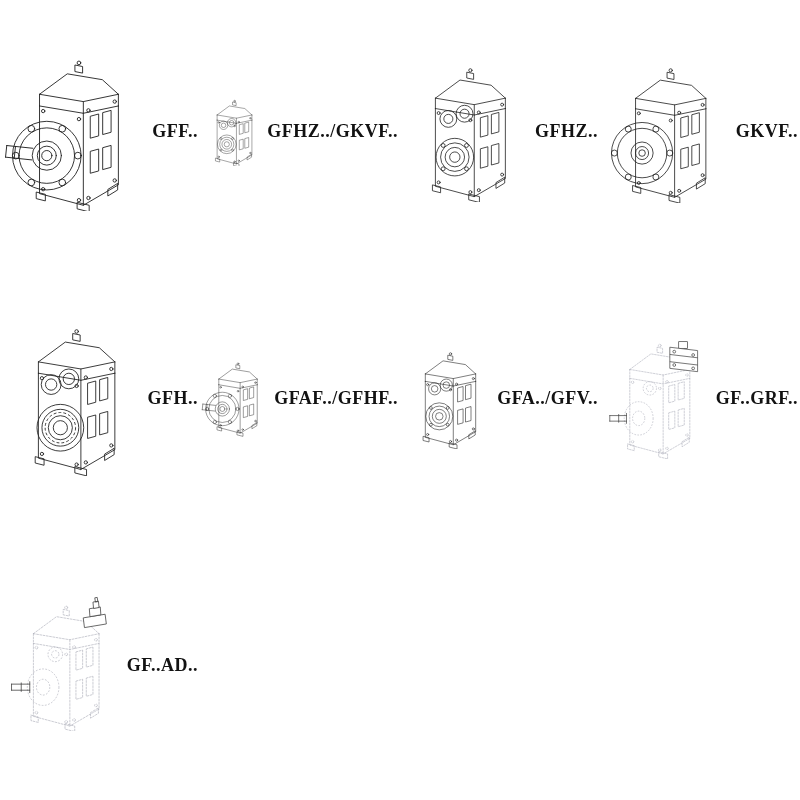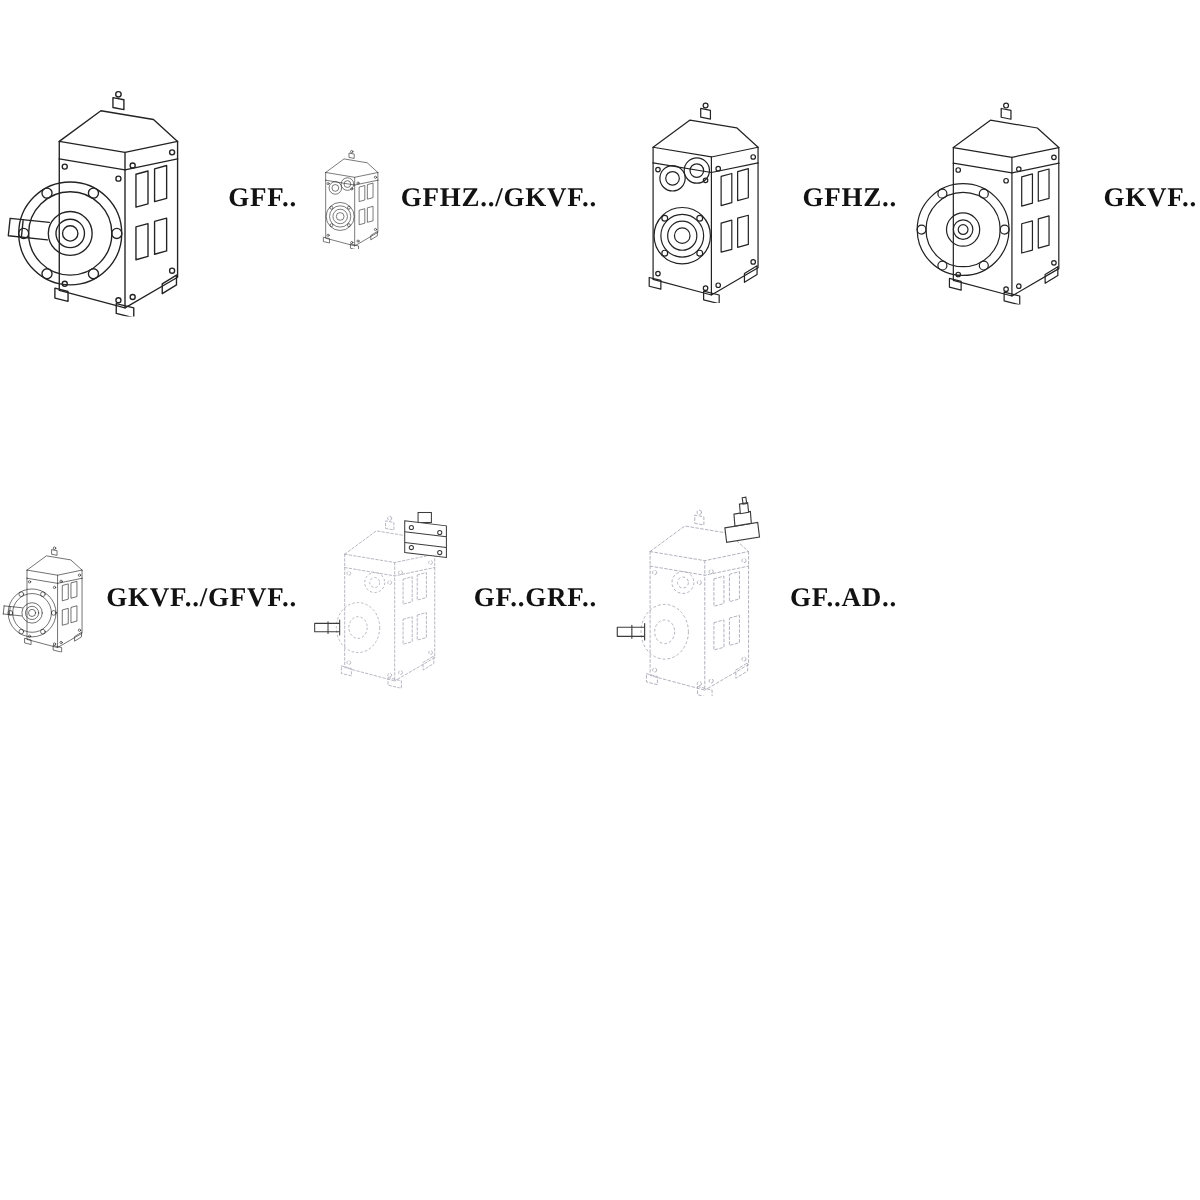--- a/index.html
+++ b/index.html
@@ -209,34 +209,52 @@
   <figure class="cell">
     <div class="art">
       <svg class="draw" viewBox="0 0 200 222">
         <use href="#housing" class="ln"></use>
         <use href="#flangeh" class="ln" transform="translate(60,146)"></use>
       </svg>
     </div>
     <figcaption class="label">GKVF..</figcaption>
   </figure>
 
+  <figure class="cell">
+    <div class="art">
+      <svg class="draw" viewBox="0 0 200 222">
+        <use href="#housing" class="ln"></use>
+        <use href="#bearing" class="ln"></use>
+      </svg>
+    </div>
+    <figcaption class="label">GFH..</figcaption>
+  </figure>
 
 
 
 
   <figure class="cell">
     <div class="art">
       <svg class="draw" viewBox="0 0 200 222">
         <use href="#housing" class="ln"></use>
         <use href="#flange" class="ln" transform="translate(60,146)"></use>
       </svg>
     </div>
-    <figcaption class="label">GKVF../GFVF..</figcaption>
-  </figure>
-
+    <figcaption class="label">GFAF../GFHF..</figcaption>
+  </figure>
+
+  <figure class="cell">
+    <div class="art">
+      <svg class="draw" viewBox="0 0 200 222">
+        <use href="#housing" class="ln"></use>
+        <use href="#bores" class="ln"></use>
+      </svg>
+    </div>
+    <figcaption class="label">GFA../GFV..</figcaption>
+  </figure>
 
   <figure class="cell">
     <div class="art">
       <svg class="draw" viewBox="0 0 200 222">
         <use href="#housing" class="ghost"></use>
         <use href="#ghostdetail" class="ghost"></use>
         <use href="#shaftout" class="att"></use>
         <use href="#block" class="att"></use>
       </svg>
     </div>

